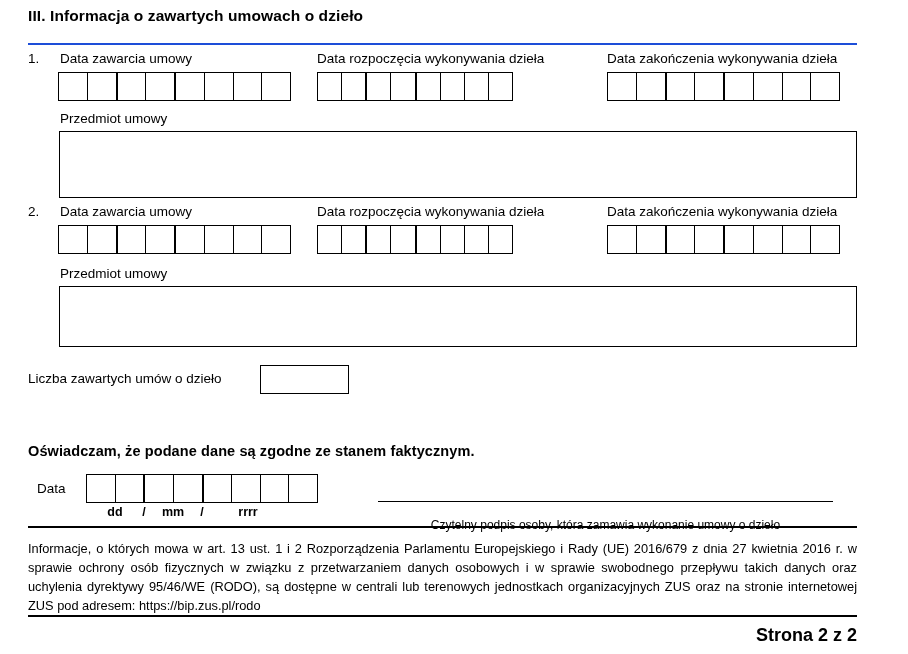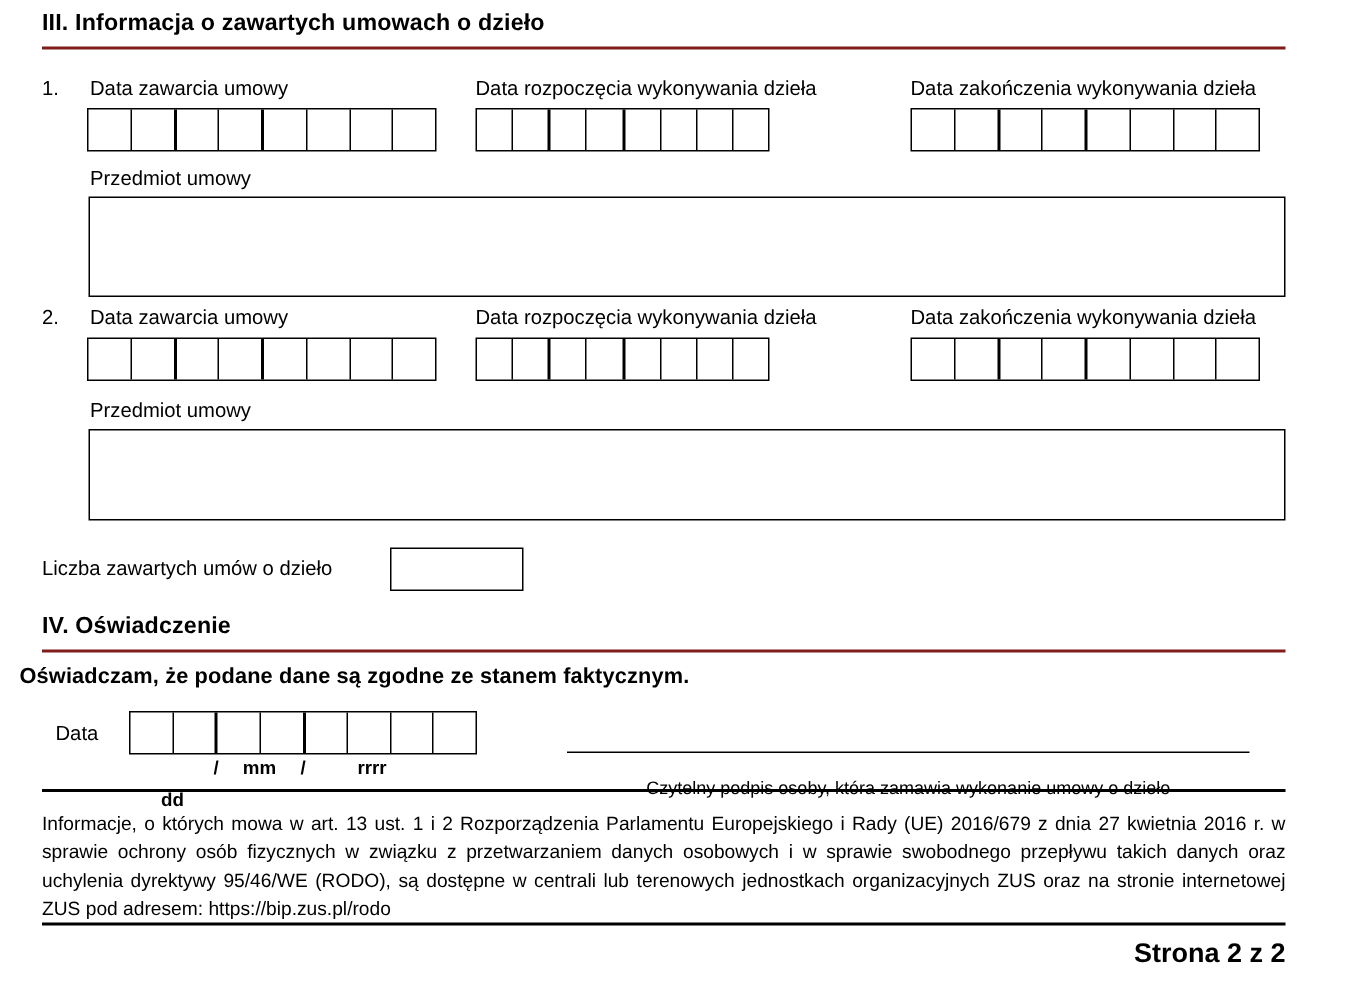--- a/index.html
+++ b/index.html
@@ -4,35 +4,35 @@
 <style>
   html,body { margin:0; padding:0; background:#ffffff; }
   .page {
     position:relative; width:908px; height:654px; background:#ffffff;
     font-family:"Liberation Sans","DejaVu Sans",sans-serif; color:#000;
     overflow:hidden;
   }
   .sec-title {
     position:absolute; left:28px; width:829px;
     font-size:15.5px; font-weight:bold;
-    padding-bottom:6px; border-bottom:2px solid #7f1d1d;
+    padding-bottom:18px; border-bottom:2px solid #1d4ed8;
     letter-spacing:.1px;
   }
   .lbl { position:absolute; font-size:13.5px; white-space:nowrap; }
   .num { position:absolute; font-size:13.5px; }
   .date-grid {
     position:absolute; display:flex; height:29px;
     border:1.5px solid #000; box-sizing:border-box; background:#fff;
   }
   .date-grid .cell { flex:1; border-right:1px solid #000; }
   .date-grid .cell:nth-child(2),
   .date-grid .cell:nth-child(4) { border-right-width:2px; }
   .date-grid .cell:last-child { border-right:none; }
   .box { position:absolute; border:1.5px solid #000; box-sizing:border-box; background:#fff; }
-  .statement { position:absolute; left:13px; font-size:14.5px; font-weight:bold; letter-spacing:.1px; }
+  .statement { position:absolute; left:28px; font-size:14.5px; font-weight:bold; letter-spacing:.1px; }
   .fmt-row { position:absolute; left:86px; top:505px; width:232px; height:16px; }
   .fmt-row span { position:absolute; font-size:12.5px; font-weight:bold; text-align:center; }
   .sig-line { position:absolute; left:378px; top:501px; width:455px; border-top:1.5px solid #000; }
   .sig-caption { position:absolute; left:378px; top:518px; width:455px; text-align:center; font-size:12px; white-space:nowrap; }
   .rule { position:absolute; left:28px; width:829px; border-top:2px solid #000; }
   .info { position:absolute; left:28px; top:539px; width:829px; font-size:12.8px; line-height:19px; text-align:justify; }
   .footer-center { position:absolute; left:28px; top:626px; width:829px; text-align:center; font-size:12.5px; }
   .footer-page { position:absolute; right:51px; top:625px; font-size:18px; font-weight:bold; }
 </style>
 </head>
@@ -116,36 +116,35 @@
       <div class="cell"></div>
       <div class="cell"></div>
   </div>
 
   <div class="lbl" style="left:60px; top:266px;">Przedmiot umowy</div>
   <div class="box" style="left:59px; top:286px; width:798px; height:61px; font-size:13px; padding:4px;"></div>
 
   <div class="lbl" style="left:28px; top:371px;">Liczba zawartych umów o dzieło</div>
   <div class="box" style="left:260px; top:365px; width:89px; height:29px; font-size:13px; padding:4px;"></div>
 
-  <div class="sec-title" style="top:409px;">IV. Oświadczenie</div>
   <div class="statement" style="top:443px;">Oświadczam, że podane dane są zgodne ze stanem faktycznym.</div>
 
   <div class="lbl" style="left:37px; top:481px;">Data</div>
   <div class="date-grid" style="left:86px; top:474px; width:232px;">
     <div class="cell"></div>
       <div class="cell"></div>
       <div class="cell"></div>
       <div class="cell"></div>
       <div class="cell"></div>
       <div class="cell"></div>
       <div class="cell"></div>
       <div class="cell"></div>
   </div>
   <div class="fmt-row">
-    <span style="left:0; width:58px;margin-top:21px;">dd</span>
+    <span style="left:0; width:58px;">dd</span>
     <span style="left:50px; width:16px;">/</span>
     <span style="left:58px; width:58px;">mm</span>
     <span style="left:108px; width:16px;">/</span>
     <span style="left:104px; width:116px;">rrrr</span>
   </div>
 
   <div class="sig-line"></div>
   <div class="sig-caption">Czytelny podpis osoby, która zamawia wykonanie umowy o dzieło</div>
 
   <div class="rule" style="top:526px;"></div>

